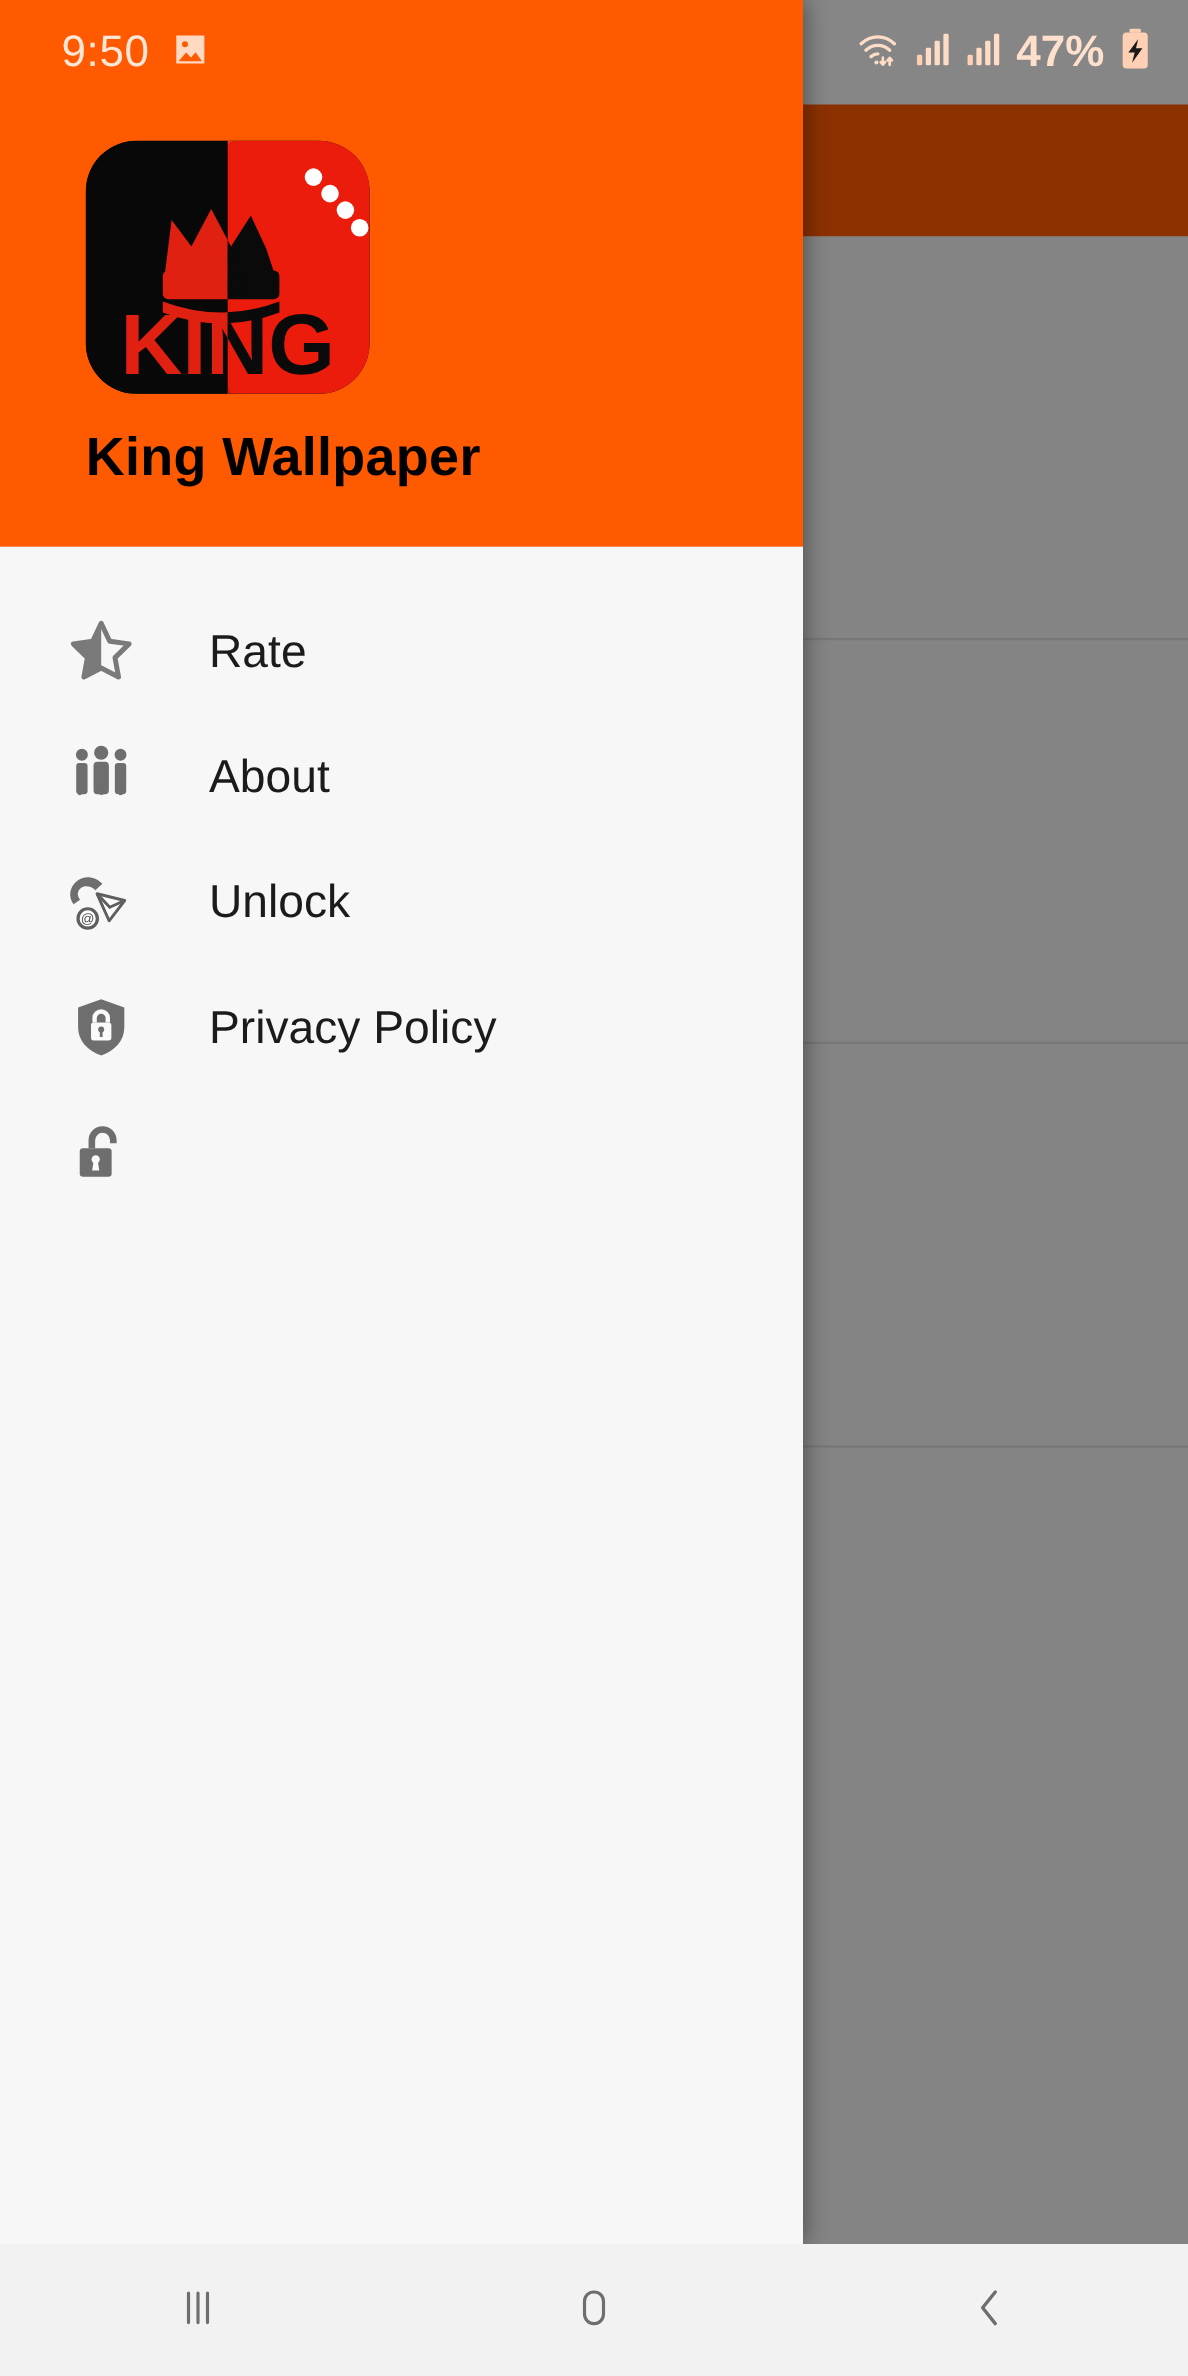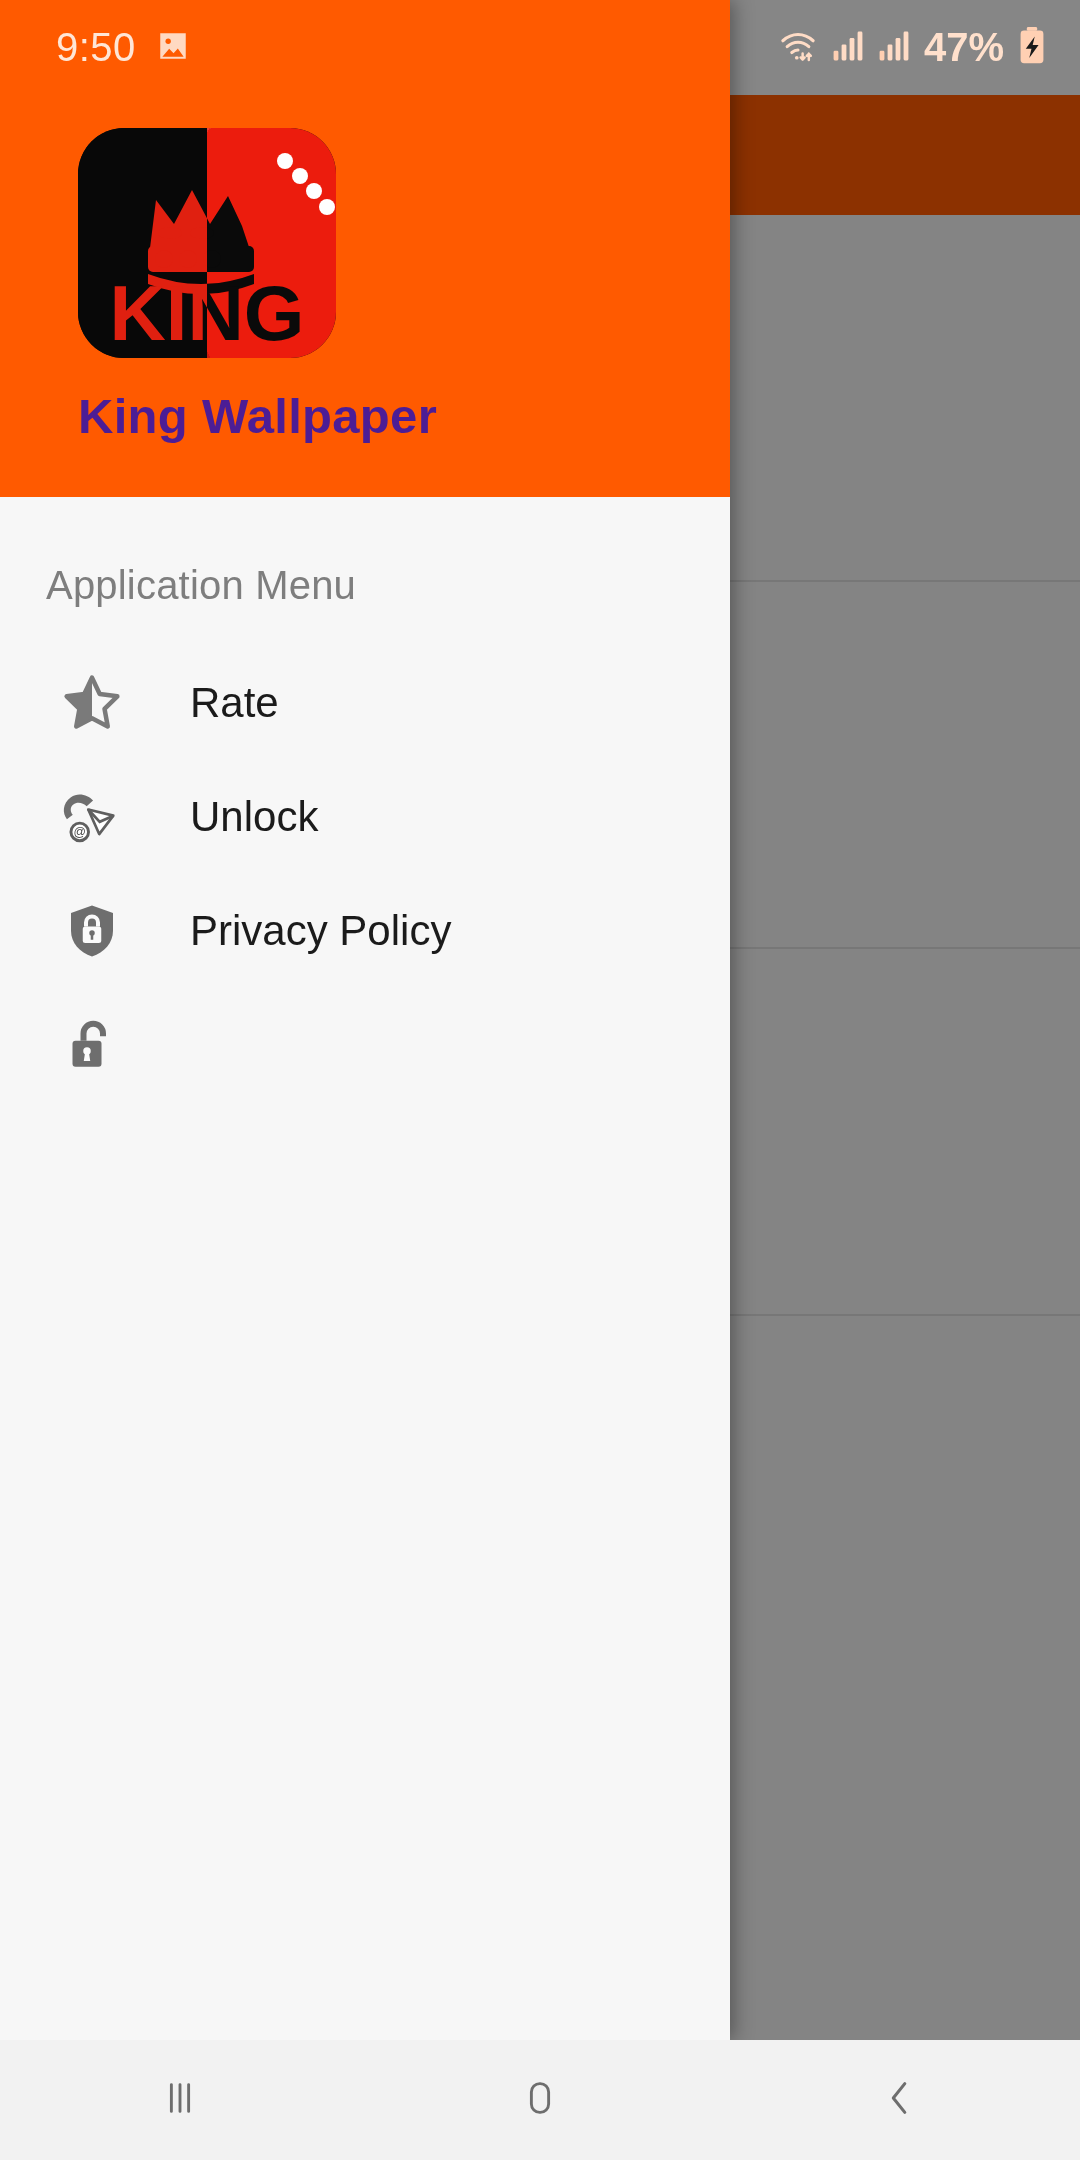--- a/index.html
+++ b/index.html
@@ -71,21 +71,21 @@
   .logo-left  { position:absolute; left:0; top:0; width:50%; height:100%; background:#080808; }
   .logo-right { position:absolute; right:0; top:0; width:50%; height:100%;
                 background:#ec1c0d;
                 background-image:
                   linear-gradient(115deg, rgba(255,255,255,.10) 0 2px, transparent 2px 28px),
                   linear-gradient(65deg, rgba(0,0,0,.14) 0 3px, transparent 3px 34px),
                   linear-gradient(160deg, rgba(255,255,255,.07) 0 2px, transparent 2px 22px);
   }
   #logo-svg { position:absolute; inset:0; width:100%; height:100%; }
   #drawer-app-title {
-    margin-top:30px; color:#4c1d95; font-size:49px; font-weight:700; letter-spacing:.3px;
+    margin-top:30px; color:#000000; font-size:49px; font-weight:700; letter-spacing:.3px;
   }
   #menu-section-title {
     color:#7e7e7e; font-size:40px; font-weight:400;
     padding:66px 0 0 46px; letter-spacing:.2px;
   }
   #menu-list { margin-top:38px; }
   .menu-item {
     display:flex; align-items:center; height:114px; padding-left:58px; cursor:pointer;gap:16px;
   }
   .menu-icon { width:68px; height:68px; flex:0 0 68px; display:flex;
@@ -243,35 +243,50 @@
             <text x="129" y="212" font-family="Liberation Sans, sans-serif" font-weight="700" font-size="78" fill="#e02010" text-anchor="middle">KING</text>
           </g>
           <g clip-path="url(#clipR)">
             <text x="129" y="212" font-family="Liberation Sans, sans-serif" font-weight="700" font-size="78" fill="#0a0a0a" text-anchor="middle">KING</text>
           </g>
         </svg>
       </div>
       <div id="drawer-app-title">King Wallpaper</div>
     </div>
 
-    <div id="menu-section-title">Application Menu</div>
 
     <div id="menu-list">
 
       <div class="menu-item">
         <span class="menu-icon">
           <svg width="64" height="64" viewBox="0 0 24 24">
             <path d="M12 2.5l2.9 6.1 6.6.9-4.8 4.7 1.2 6.6L12 17.7 6.1 20.8l1.2-6.6L2.5 9.5l6.6-.9z" fill="none" stroke="#7a7a7a" stroke-width="1.7" stroke-linejoin="round"></path>
             <path d="M12 2.5l2.9 6.1 6.6.9-4.8 4.7 1.2 6.6L12 17.7z" fill="#7a7a7a" opacity="0"></path>
             <path d="M12 2.5L9.1 8.6l-6.6.9 4.8 4.7-1.2 6.6L12 17.7z" fill="#7a7a7a"></path>
           </svg>
         </span>
         <span class="menu-label">Rate</span>
       </div>
 
+      <div class="menu-item">
+        <span class="menu-icon">
+          <svg width="62" height="62" viewBox="0 0 24 24" fill="#6e6e6e">
+            <circle cx="5.2" cy="4.3" r="2.1"></circle>
+            <rect x="3.2" y="7.2" width="4" height="11" rx="1.1"></rect>
+            <rect x="3.9" y="13" width="1.1" height="5.5"></rect>
+            <circle cx="12" cy="3.6" r="2.5"></circle>
+            <rect x="9.3" y="6.8" width="5.4" height="11.4" rx="1.3"></rect>
+            <rect x="11.5" y="13" width="1.2" height="5.4"></rect>
+            <circle cx="18.8" cy="4.3" r="2.1"></circle>
+            <rect x="16.8" y="7.2" width="4" height="11" rx="1.1"></rect>
+            <rect x="18.3" y="13" width="1.1" height="5.5"></rect>
+          </svg>
+        </span>
+        <span class="menu-label">About</span>
+      </div>
 
       <div class="menu-item">
         <span class="menu-icon">
           <svg width="64" height="64" viewBox="0 0 24 24">
             <path d="M4.1 4.6c2.6-2 6.4-1 8.3 1.2l-2.4 2.2C8.7 6.6 6.4 6.2 5 7.3c-1.3 1-1.2 2.7-.2 3.9l-2.2 1.6C.9 10.6.8 7 4.1 4.6z" fill="#6e6e6e"></path>
             <path d="M10.6 9.2l9.4 2.3-5.3 6.9z" fill="#ffffff" stroke="#5f5f5f" stroke-width="1" stroke-linejoin="round"></path>
             <path d="M10.6 9.2l4.3 4.6 5.1-2.3" fill="none" stroke="#5f5f5f" stroke-width="1"></path>
             <circle cx="7.4" cy="17.6" r="3.3" fill="#ffffff" stroke="#5f5f5f" stroke-width="1.1"></circle>
             <text x="7.4" y="19.3" font-family="Liberation Sans, sans-serif" font-size="4.6" fill="#4d4d4d" text-anchor="middle">@</text>
           </svg>

